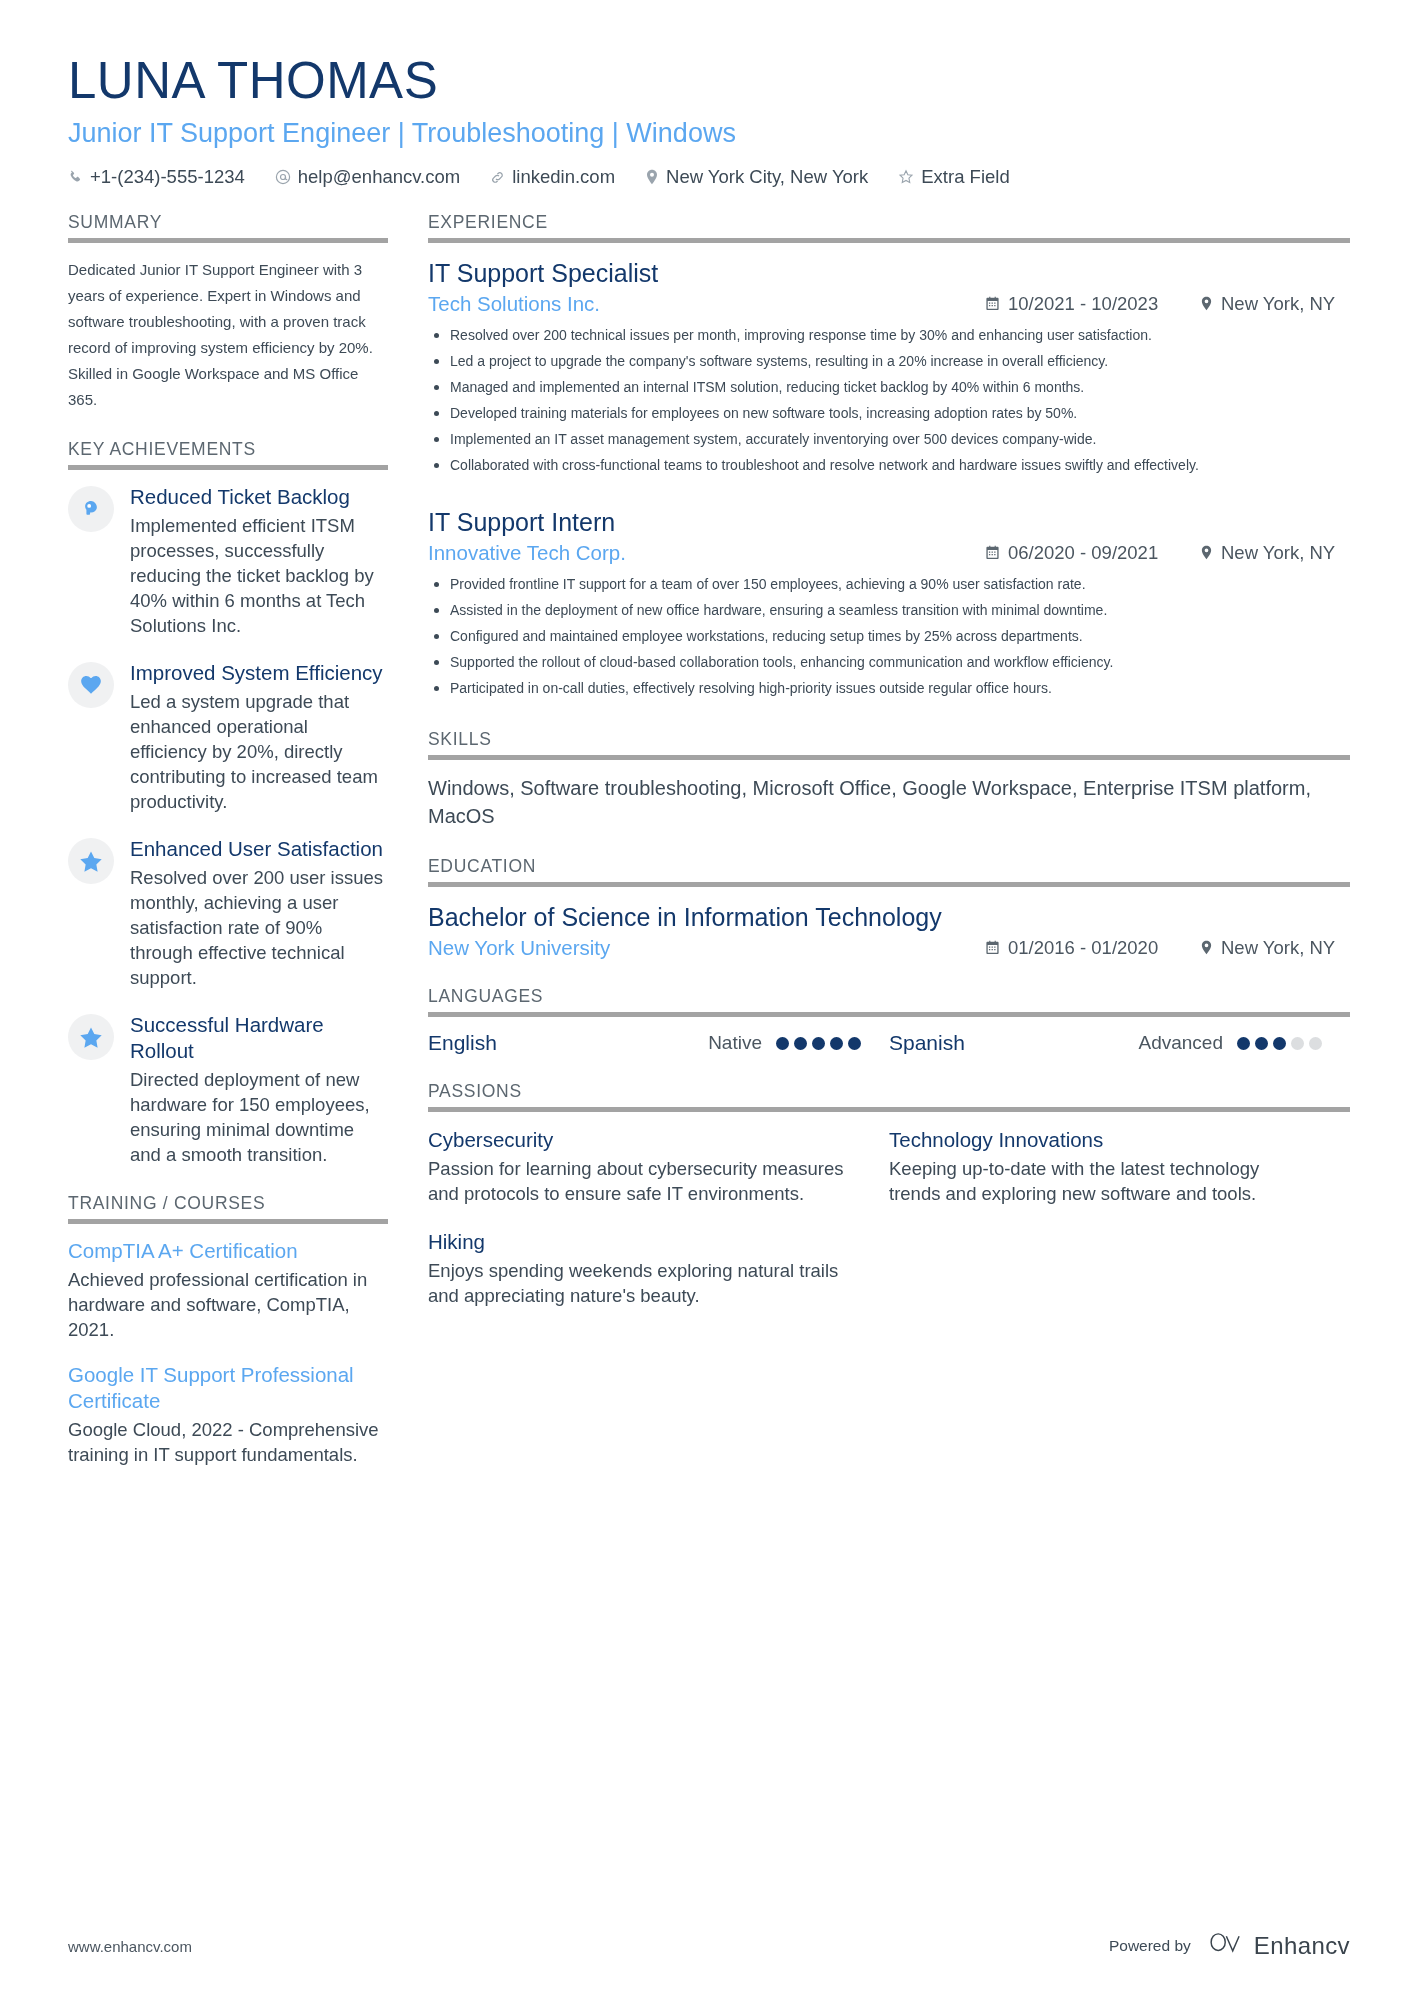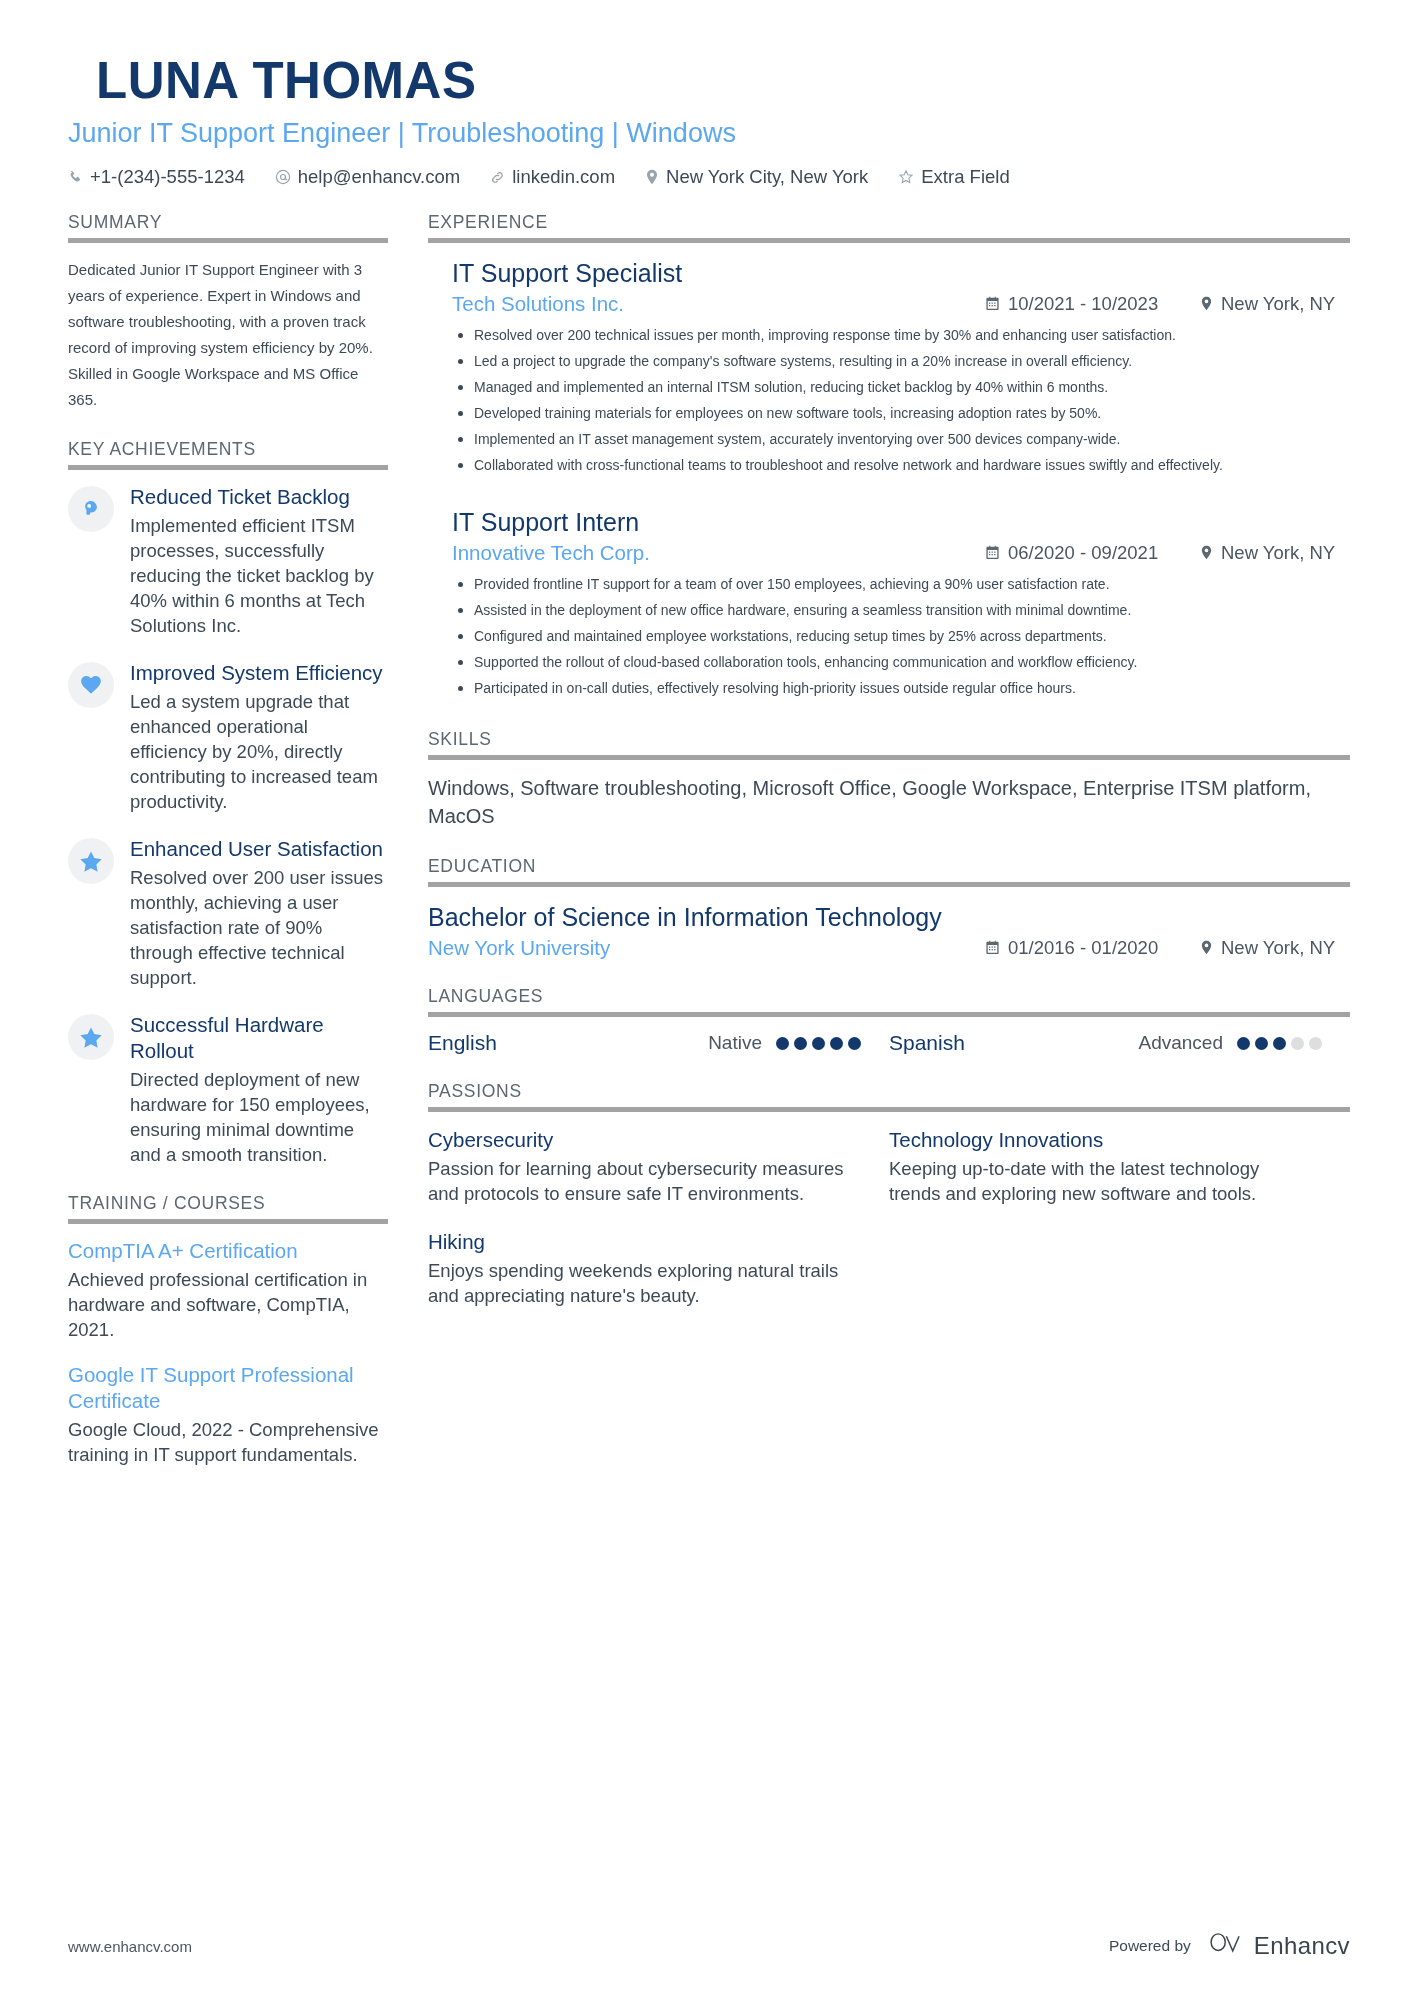--- a/index.html
+++ b/index.html
@@ -15,25 +15,24 @@
     width: 1410px;
     height: 1995px;
     background: #fff;
     padding: 52px 60px 0 68px;
   }
 
   
   .name {
     font-size: 51px;
     line-height: 58px;
-    font-weight: 700;
+    font-weight: 400;
     letter-spacing: 0.5px;
     color: #13386b;
     font-family: "Liberation Sans", sans-serif;
-    margin-left: 28px;
   }
   .headline {
     font-size: 27px;
     line-height: 38px;
     color: #5ba7f0;
     margin-top: 4px;
     font-weight: 400;
   }
   .contact-row {
     display: flex;
@@ -121,21 +120,21 @@
     color: #5ba7f0;
     margin-bottom: 3px;
   }
   .tr-desc {
     font-size: 18.5px;
     line-height: 25px;
     color: #3d4a56;
   }
 
   
-  .exp-item { margin-bottom: 28px; margin-left: 24px; }
+  .exp-item { margin-bottom: 28px; }
   .exp-role {
     font-size: 25px;
     line-height: 33px;
     color: #13386b;
     margin-bottom: 2px;
   }
   .exp-meta {
     display: flex;
     align-items: baseline;
     margin-bottom: 7px;

